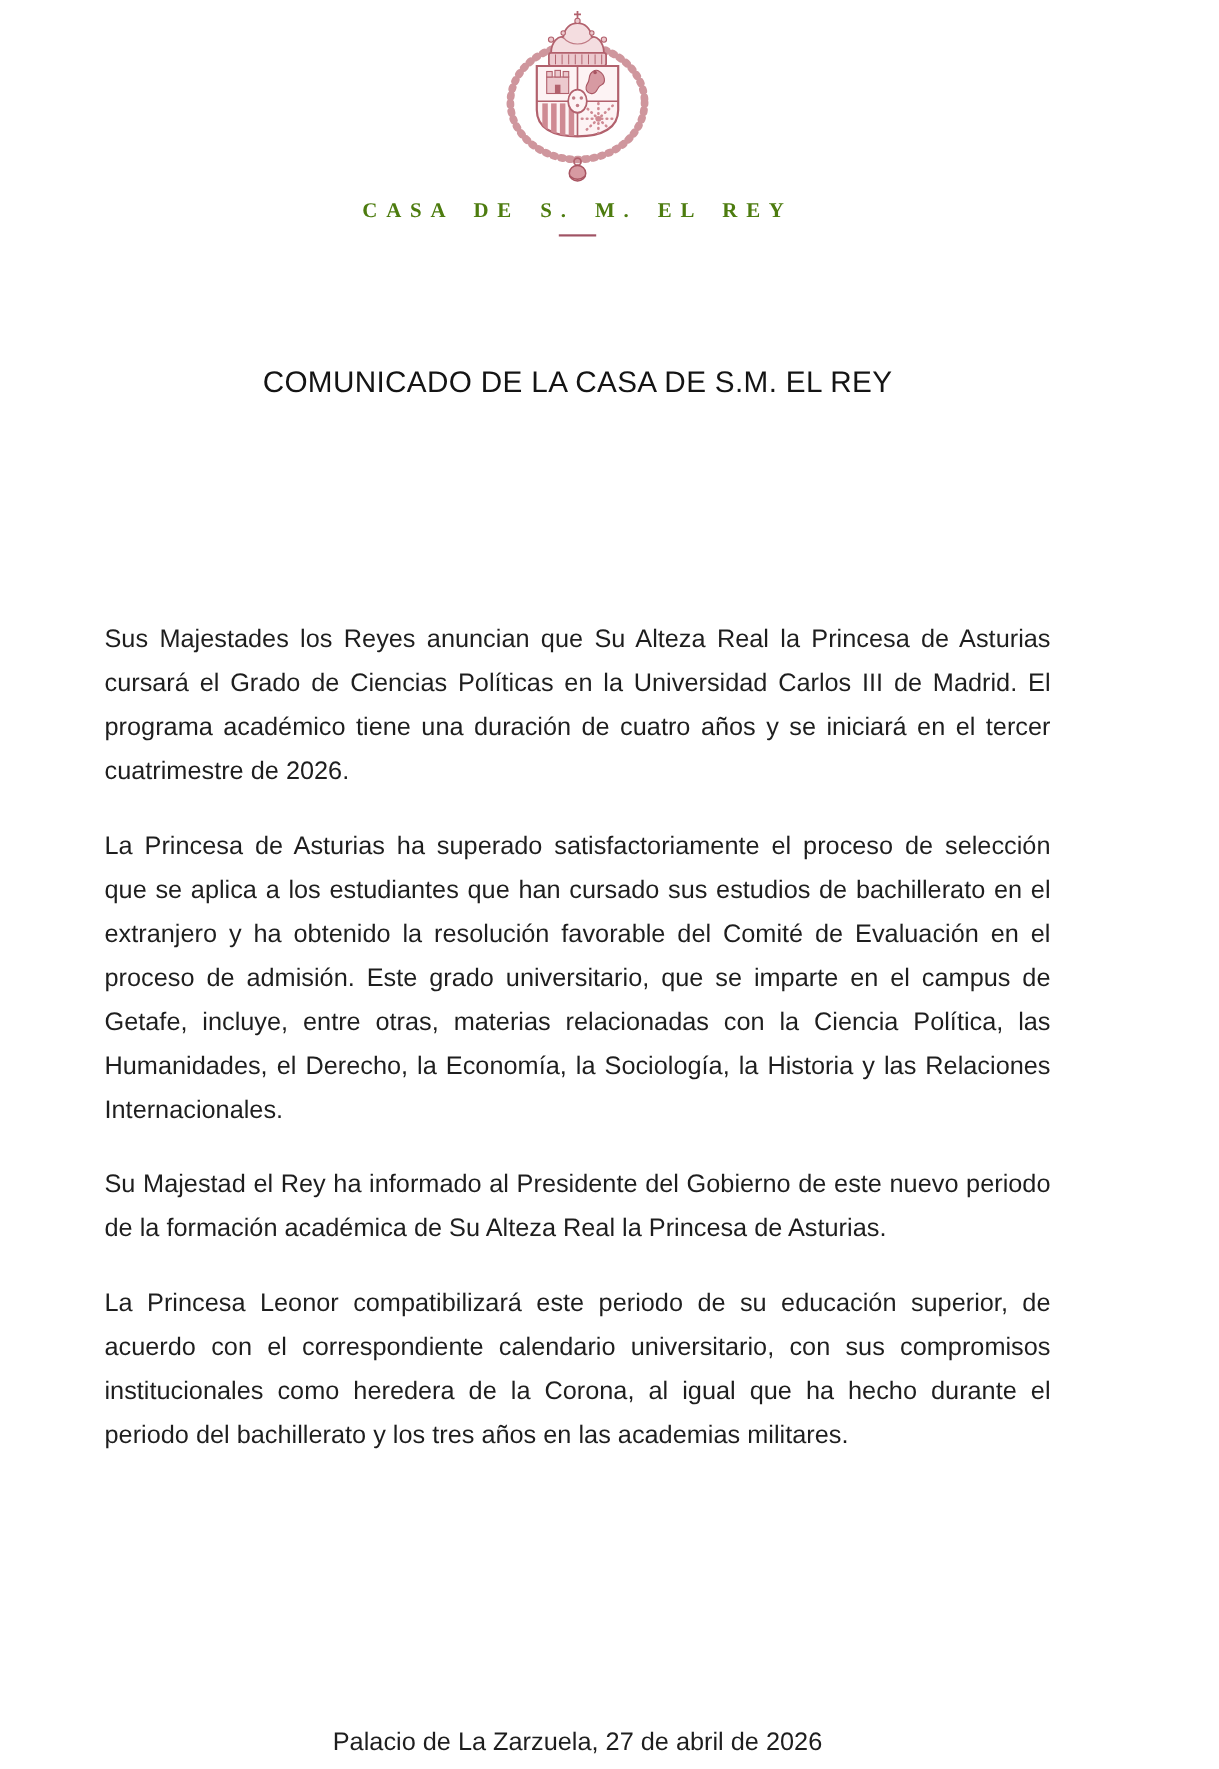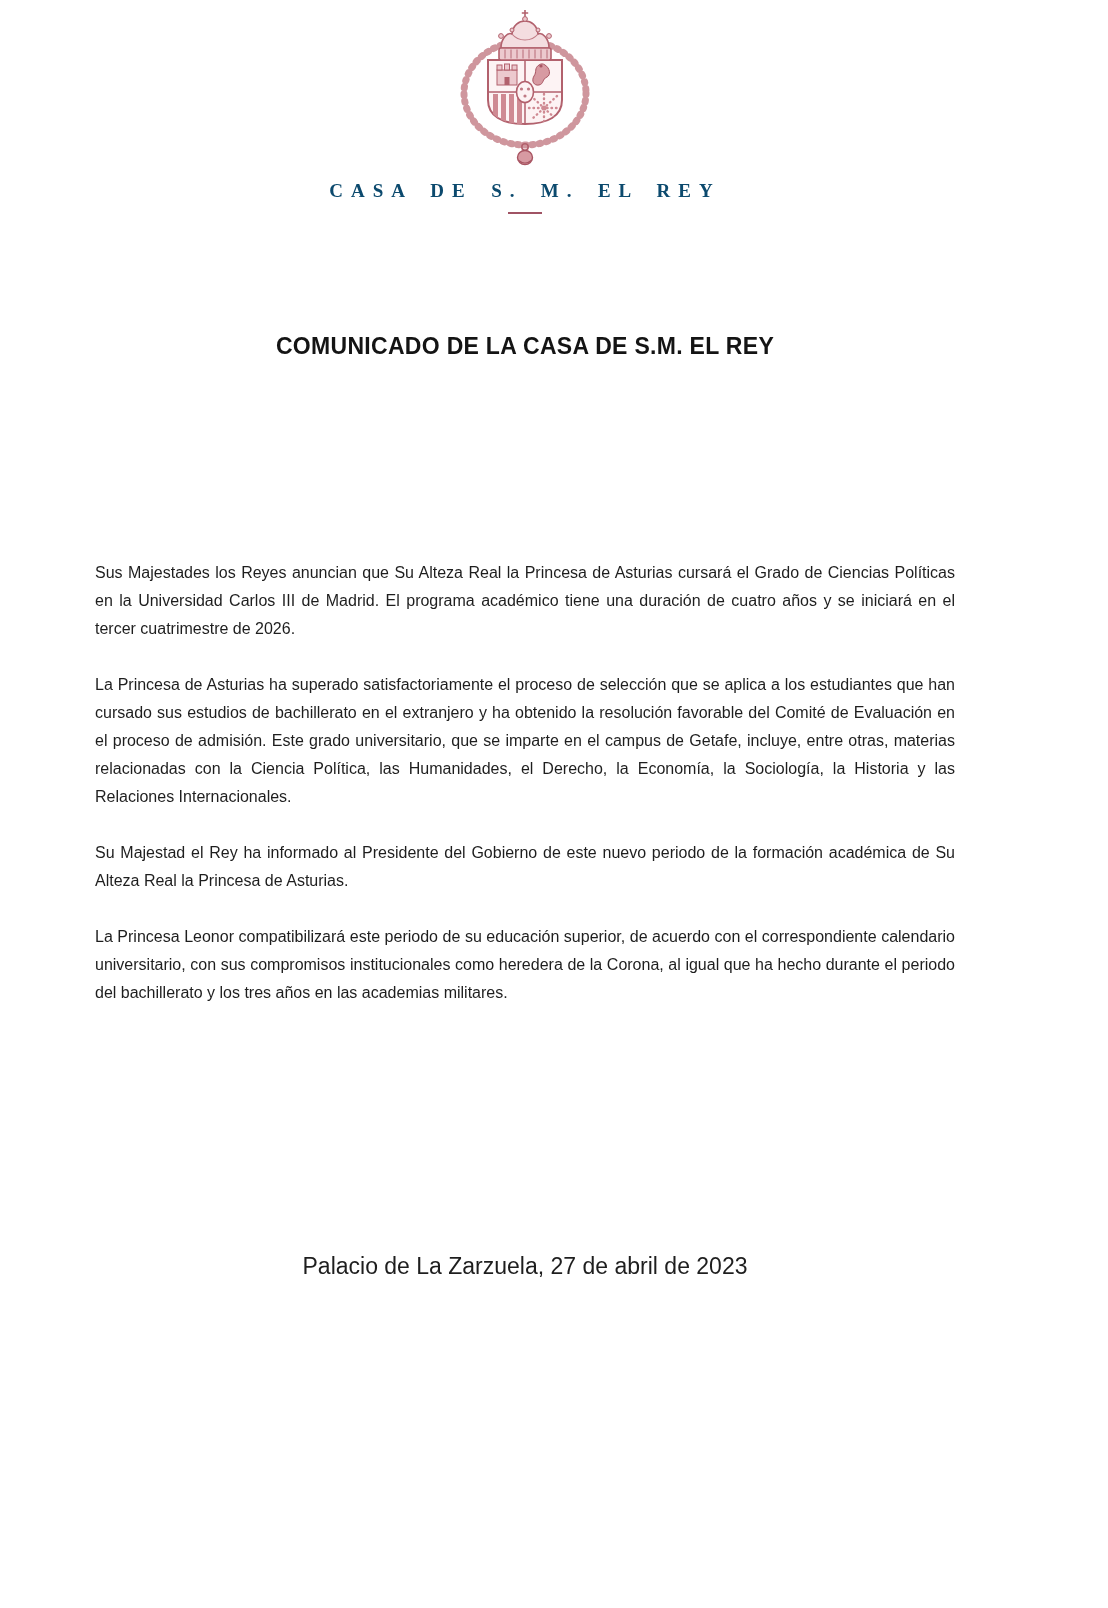--- a/index.html
+++ b/index.html
@@ -31,46 +31,46 @@
     width: 132px;
     height: 160px;
   }
   .org-name {
     margin-top: 8px;
     font-family: "Liberation Serif", serif;
     font-weight: bold;
     font-size: 19px;
     letter-spacing: 0.42em;
     word-spacing: 0.30em;
-    color: #0c4a6e;
+    color: #4d7c0f;
     white-space: nowrap;
   }
   .letterhead-rule {
     width: 34px;
     height: 2px;
     background: #a05364;
     margin: 10px auto 0 auto;
   }
   
   .doc-title {
     margin-top: 118px;
     text-align: center;
-    font-weight: bold;
-    font-size: 23px;
+    font-weight: normal;
+    font-size: 27px;
     line-height: 28px;
     letter-spacing: 0.3px;
     color: #141414;
   }
   .paragraphs {
     margin-top: 199px;
   }
   .paragraphs p {
     margin: 0 0 28px 0;
-    font-size: 16px;
-    line-height: 28px;
+    font-size: 23px;
+    line-height: 40px;
     text-align: justify;
     color: #1e1e1e;
   }
   .dateline {
     margin-top: 245px;
     text-align: center;
     font-size: 23px;
     line-height: 28px;
     color: #1e1e1e;
   }
@@ -155,16 +155,16 @@
 
     <div class="doc-title">COMUNICADO DE LA CASA DE S.M. EL REY</div>
 
     <div class="paragraphs">
       <p>Sus Majestades los Reyes anuncian que Su Alteza Real la Princesa de Asturias cursará el Grado de Ciencias Políticas en la Universidad Carlos III de Madrid. El programa académico tiene una duración de cuatro años y se iniciará en el tercer cuatrimestre de 2026.</p>
       <p>La Princesa de Asturias ha superado satisfactoriamente el proceso de selección que se aplica a los estudiantes que han cursado sus estudios de bachillerato en el extranjero y ha obtenido la resolución favorable del Comité de Evaluación en el proceso de admisión. Este grado universitario, que se imparte en el campus de Getafe, incluye, entre otras, materias relacionadas con la Ciencia Política, las Humanidades, el Derecho, la Economía, la Sociología, la Historia y las Relaciones Internacionales.</p>
       <p>Su Majestad el Rey ha informado al Presidente del Gobierno de este nuevo periodo de la formación académica de Su Alteza Real la Princesa de Asturias.</p>
       <p>La Princesa Leonor compatibilizará este periodo de su educación superior, de acuerdo con el correspondiente calendario universitario, con sus compromisos institucionales como heredera de la Corona, al igual que ha hecho durante el periodo del bachillerato y los tres años en las academias militares.</p>
     </div>
 
-    <div class="dateline">Palacio de La Zarzuela, 27 de abril de 2023</div>
+    <div class="dateline">Palacio de La Zarzuela, 27 de abril de 2026</div>
 
   </div>
 </div>
 
 </body></html>

